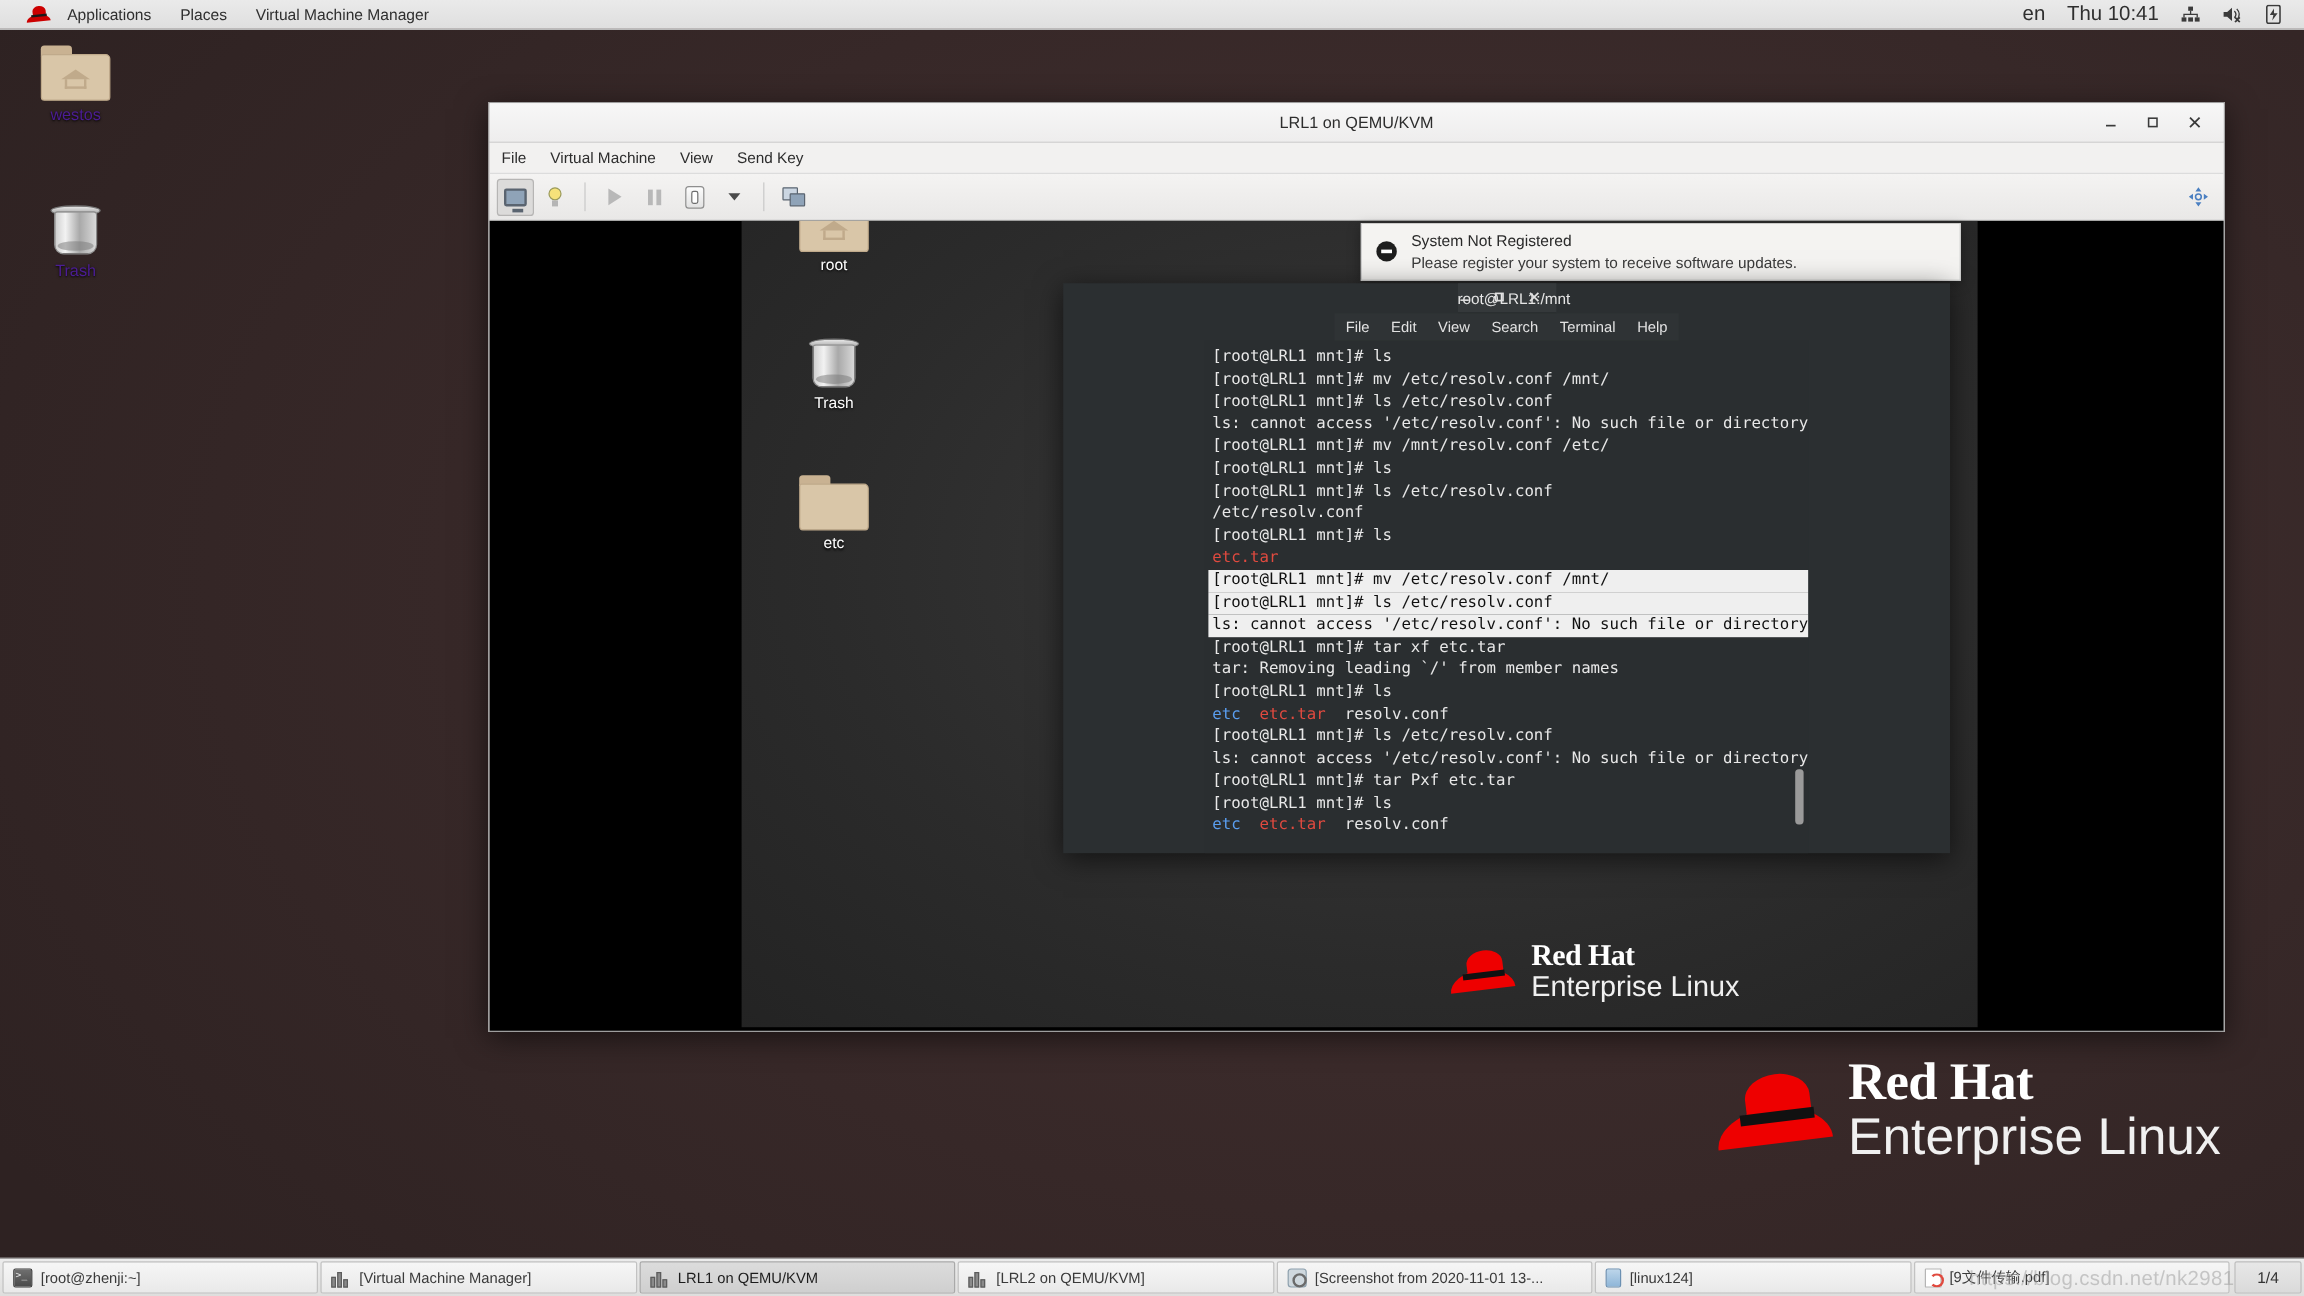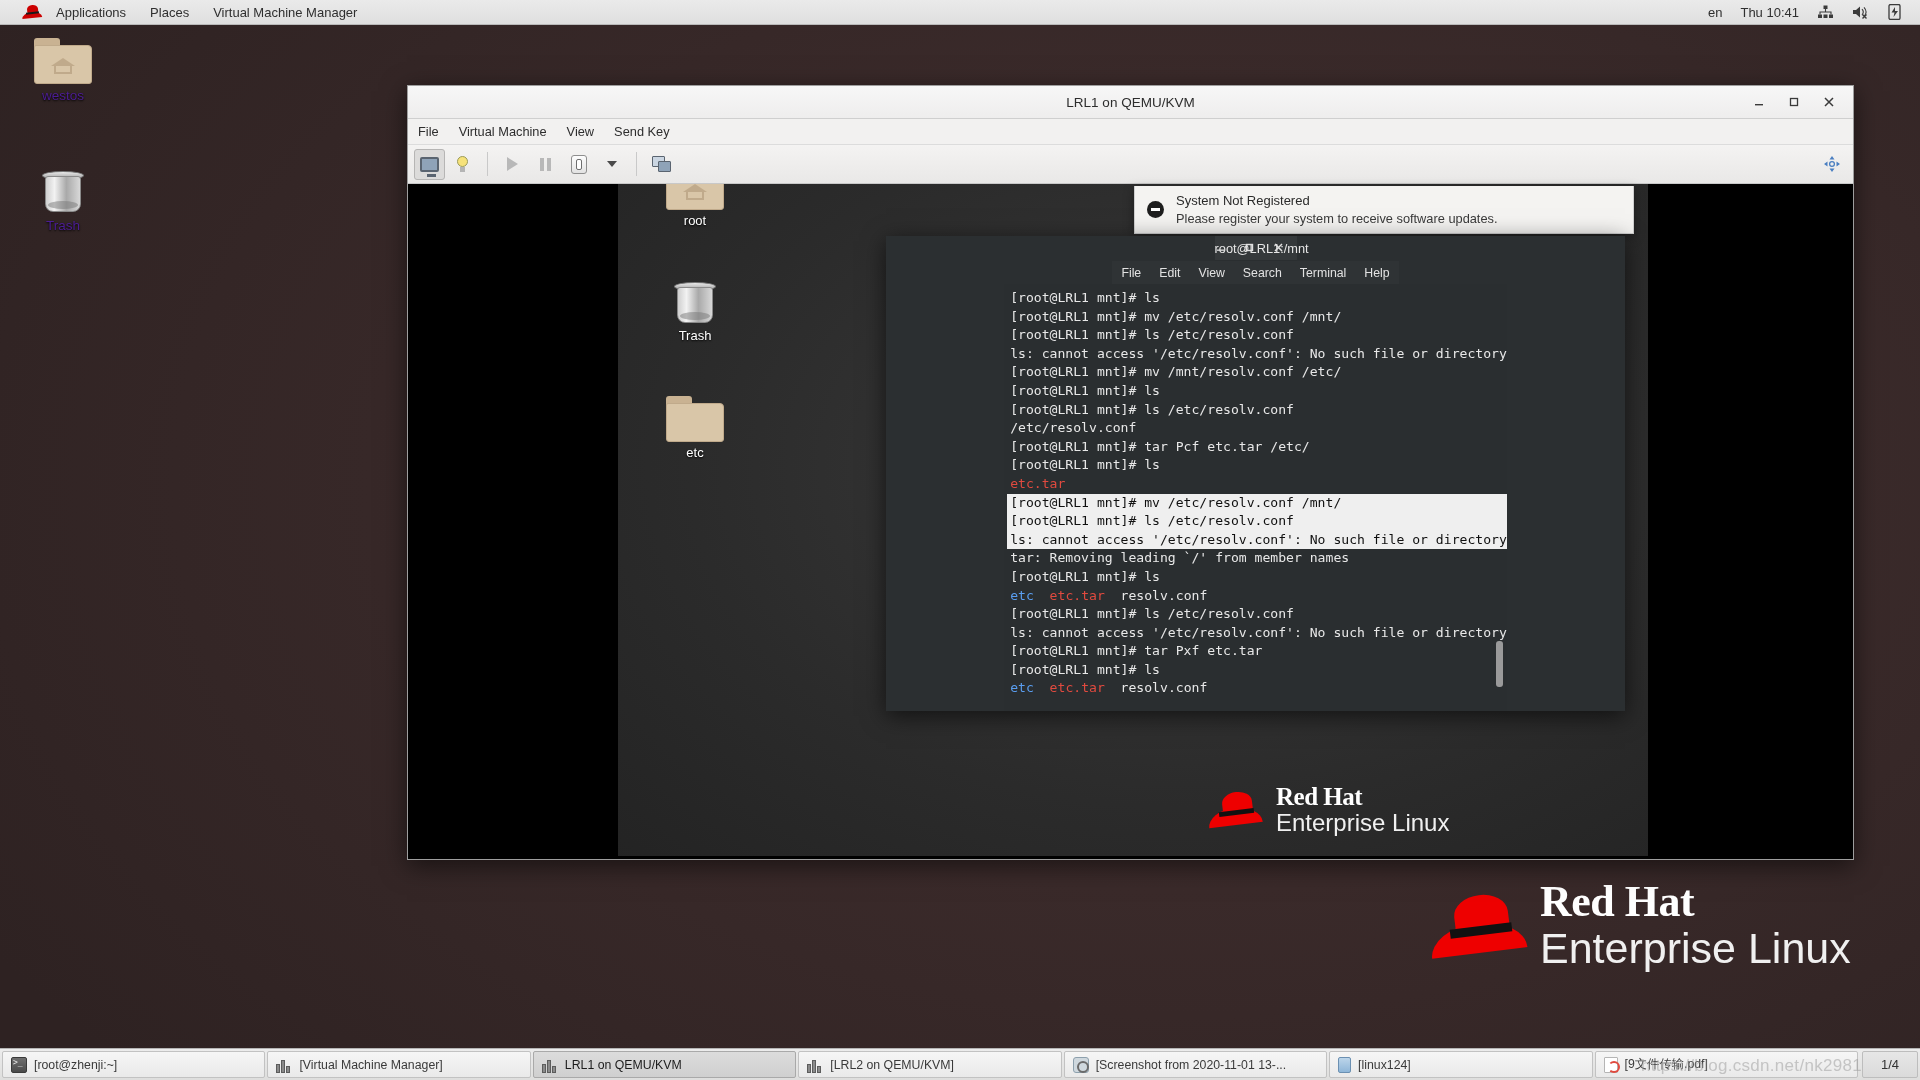--- a/index.html
+++ b/index.html
@@ -31,21 +31,21 @@
     background:#cc0000;transform:rotate(-6deg);
   }
   .rh-logo-small .crown{
     position:absolute;left:5px;top:0px;width:11px;height:8px;border-radius:50% 50% 20% 20%;
     background:#cc0000;transform:rotate(-6deg);
   }
   .rh-logo-small .band{
     position:absolute;left:4px;bottom:5px;width:13px;height:2px;background:#1a1a1a;transform:rotate(-6deg);
   }
   .tp-right{margin-left:auto; display:flex; align-items:center; gap:0px; padding-right:8px;}
-  .tp-right .tp-item{padding:0 9px; font-size:13px;}
+  .tp-right .tp-item{padding:0 9px; font-size:17px;}
 
   
   .desk-icon{
     position:absolute; width:110px; text-align:center; color:#4c1d95;
     font-size:13.5px; z-index:5; cursor:default;
   }
   .desk-icon .lbl{margin-top:4px; text-shadow:0 1px 2px #000;}
   .folder{
     width:58px;height:46px;margin:0 auto;position:relative;
   }
@@ -474,26 +474,26 @@
   <div id="term-body">
     <div id="term-lines">
         <div class="tline">[root@LRL1 mnt]# ls</div>
         <div class="tline">[root@LRL1 mnt]# mv /etc/resolv.conf /mnt/</div>
         <div class="tline">[root@LRL1 mnt]# ls /etc/resolv.conf</div>
         <div class="tline">ls: cannot access '/etc/resolv.conf': No such file or directory</div>
         <div class="tline">[root@LRL1 mnt]# mv /mnt/resolv.conf /etc/</div>
         <div class="tline">[root@LRL1 mnt]# ls</div>
         <div class="tline">[root@LRL1 mnt]# ls /etc/resolv.conf</div>
         <div class="tline">/etc/resolv.conf</div>
-        <div class="tline">[root@LRL1 mnt]# tar Pcf etc.tar /etc/</div>
         <div class="tline">[root@LRL1 mnt]# ls</div>
         <div class="tline"><span class="c-red">etc.tar</span></div>
         <div class="tline sel">[root@LRL1 mnt]# mv /etc/resolv.conf /mnt/</div>
         <div class="tline sel">[root@LRL1 mnt]# ls /etc/resolv.conf</div>
         <div class="tline sel">ls: cannot access '/etc/resolv.conf': No such file or directory</div>
+        <div class="tline">[root@LRL1 mnt]# tar xf etc.tar</div>
         <div class="tline">tar: Removing leading `/' from member names</div>
         <div class="tline">[root@LRL1 mnt]# ls</div>
         <div class="tline"><span style="color: rgb(90, 158, 240);">etc</span><span style="color: rgb(232, 232, 232);">  </span><span style="color: rgb(224, 74, 63);">etc.tar</span><span style="color: rgb(232, 232, 232);">  </span><span style="color: rgb(232, 232, 232);">resolv.conf</span></div>
         <div class="tline">[root@LRL1 mnt]# ls /etc/resolv.conf</div>
         <div class="tline">ls: cannot access '/etc/resolv.conf': No such file or directory</div>
         <div class="tline">[root@LRL1 mnt]# tar Pxf etc.tar</div>
         <div class="tline">[root@LRL1 mnt]# ls</div>
         <div class="tline"><span style="color: rgb(90, 158, 240);">etc</span><span style="color: rgb(232, 232, 232);">  </span><span style="color: rgb(224, 74, 63);">etc.tar</span><span style="color: rgb(232, 232, 232);">  </span><span style="color: rgb(232, 232, 232);">resolv.conf</span></div>
       </div>
     <div id="term-scroll">

